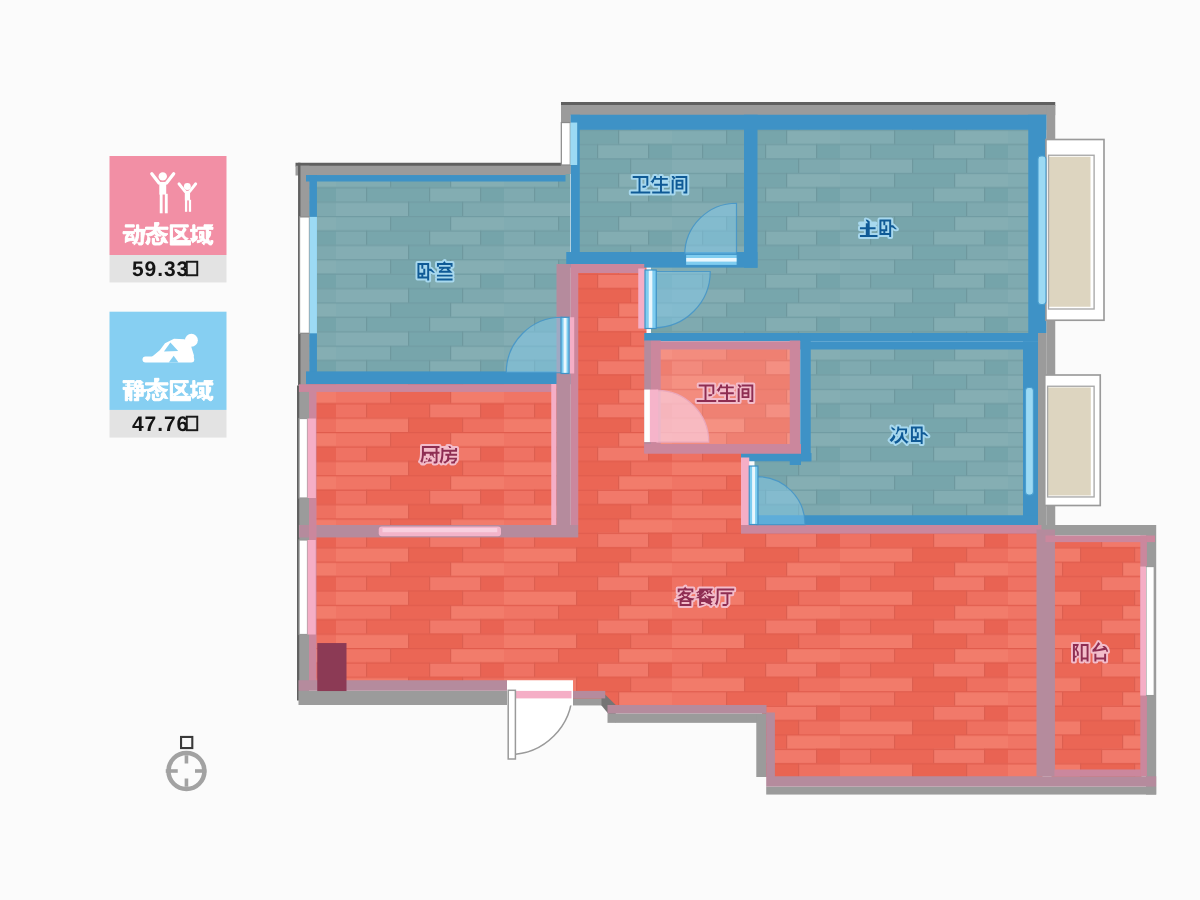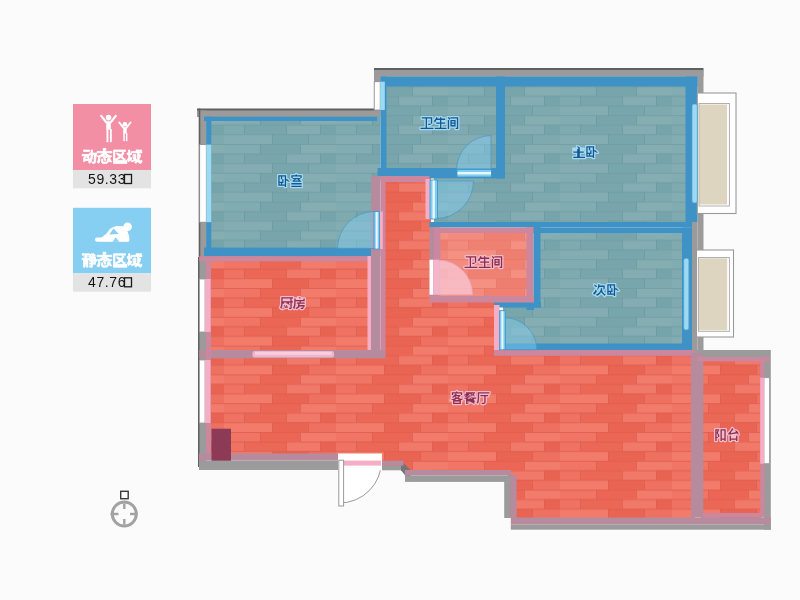--- a/index.html
+++ b/index.html
@@ -1,15 +1,15 @@
 <!DOCTYPE html>
 <html><head><meta charset="utf-8"><title>Floor Plan</title>
 <style>
 html,body{margin:0;padding:0;width:800px;height:600px;overflow:hidden;background:#fbfbfb;font-family:"Liberation Sans",sans-serif;}
-.wrap{position:relative;width:800px;height:428px;}
+.wrap{position:relative;width:800px;height:428px;font-weight:bold;}
 </style></head>
 <body>
 <div class="wrap">
 <svg width="800" height="600" viewBox="0 0 800 600" style="position:absolute;top:0;left:0">
 <defs>
 <pattern id="teal" width="112" height="28.8" patternUnits="userSpaceOnUse">
 <rect width="112" height="28.8" fill="#7da9af"></rect>
 <rect x="0" width="36" height="9.6" fill="#81acb2"></rect>
           <rect x="36" width="40" height="9.6" fill="#77a5ab"></rect>
           <rect x="76" width="36" height="9.6" fill="#85aeb3"></rect>

